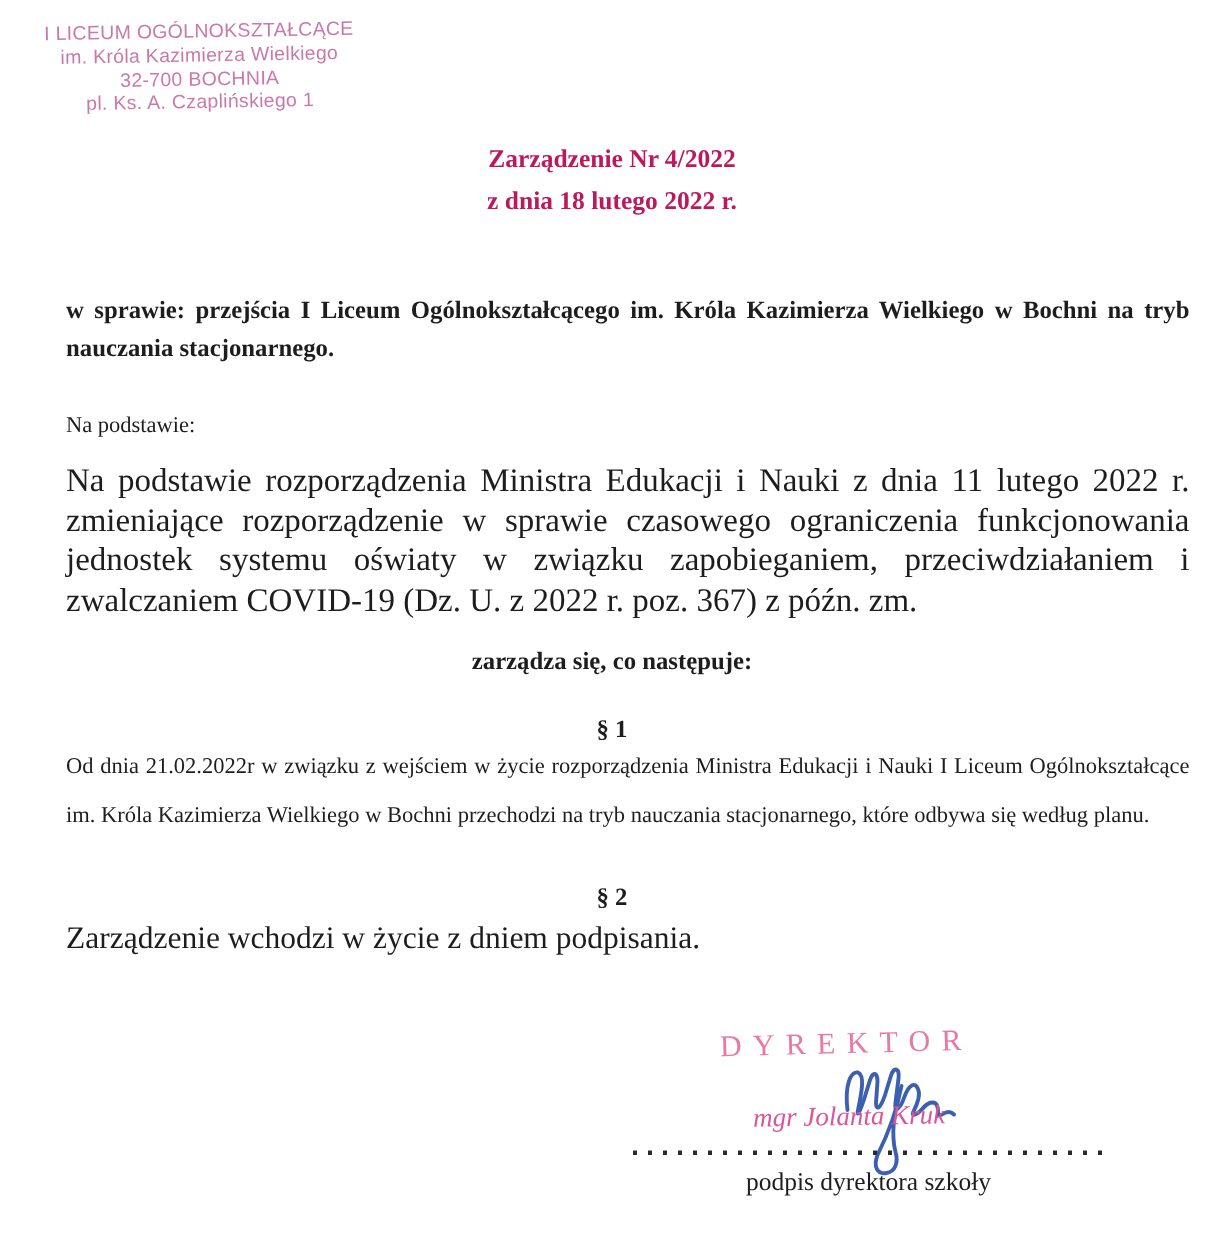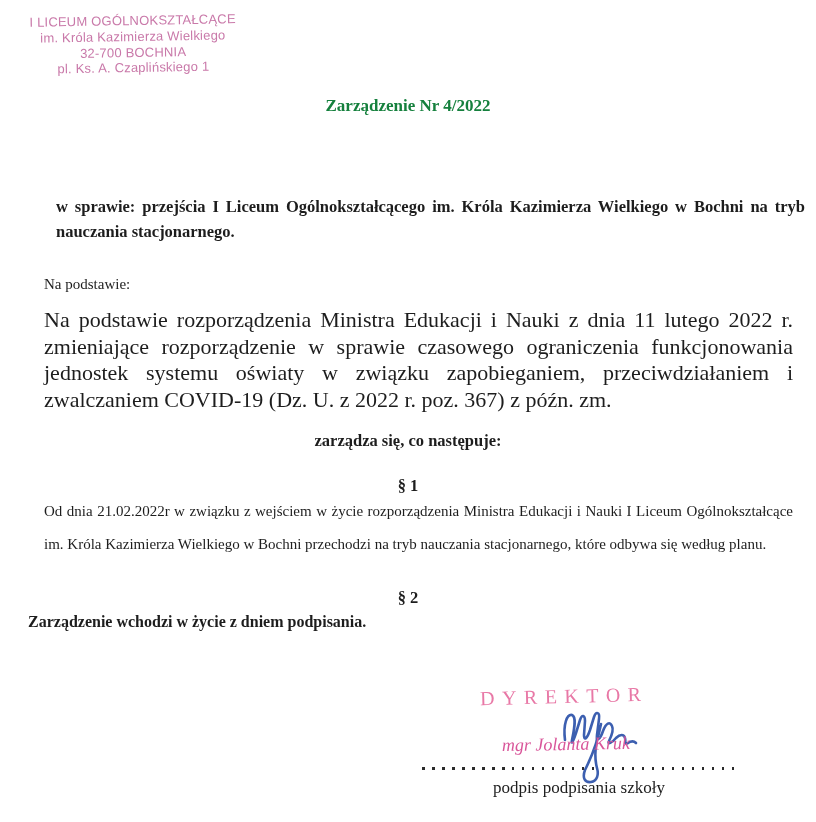--- a/index.html
+++ b/index.html
@@ -24,29 +24,28 @@
     transform:rotate(-1deg);
     opacity:0.88;
   }
 
   
   .title-block {
     top:92px; left:0; width:816px;
     text-align:center;
     font-weight:bold;
     font-size:17px; line-height:27.5px;
-    color:#15803d;
+    color:#be185d;
   }
 
   .subject {
     top:194px; left:44px; width:749px;
     font-weight:bold;
     font-size:16.5px; line-height:25px;
     text-align:justify;
-    margin-left:12px;
   }
 
   .basis-label { top:276px; left:44px; font-size:15px; }
 
   .basis-text {
     top:307px; left:44px; width:749px;
     font-size:22px; line-height:26.5px;
     text-align:justify;
   }
 
@@ -60,23 +59,22 @@
     text-align:center; font-weight:bold; font-size:16.5px;
   }
   .sec1-num { top:476px; }
   .sec1-text {
     top:495px; left:44px; width:749px;
     font-size:15px; line-height:32.5px;
     text-align:justify;
   }
   .sec2-num { top:588px; }
   .sec2-text {
-    top:613px; left:28px; width:749px;
-    font-size:16px;
-    font-weight:bold;
+    top:613px; left:44px; width:749px;
+    font-size:21px;
   }
 
   
   .sig-stamp-title {
     left:480px; top:685px;
     font-size:20px; letter-spacing:7.5px;
     color:#e878a6;
     transform:rotate(-1.5deg);
   }
   .sig-name {
@@ -100,20 +98,21 @@
 
 <div class="abs stamp-top">
   <div>I LICEUM OGÓLNOKSZTAŁCĄCE</div>
   <div>im. Króla Kazimierza Wielkiego</div>
   <div>32-700 BOCHNIA</div>
   <div>pl. Ks. A. Czaplińskiego 1</div>
 </div>
 
 <div class="abs title-block">
   <div>Zarządzenie Nr 4/2022</div>
+  <div>z dnia 18 lutego 2022 r.</div>
 </div>
 
 <div class="abs subject">w sprawie: przejścia I Liceum Ogólnokształcącego im. Króla Kazimierza Wielkiego w Bochni na tryb nauczania stacjonarnego.</div>
 
 <div class="abs basis-label">Na podstawie:</div>
 <div class="abs basis-text">Na podstawie rozporządzenia Ministra Edukacji i Nauki z dnia 11 lutego 2022 r. zmieniające rozporządzenie w sprawie czasowego ograniczenia funkcjonowania jednostek systemu oświaty w związku zapobieganiem, przeciwdziałaniem i zwalczaniem COVID-19 (Dz. U. z 2022 r. poz. 367) z późn. zm.</div>
 
 <div class="abs order-heading">zarządza się, co następuje:</div>
 
 <div class="abs sec-num sec1-num">§ 1</div>
@@ -126,13 +125,13 @@
 
 <svg class="abs sig-ink" viewBox="0 0 90 90" fill="none" stroke="#3c5fb0" stroke-width="2.6" stroke-linecap="round" stroke-linejoin="round">
   <path d="M10,40 C8,24 12,14 17,15 C22,17 19,30 17,40 C16,45 18,42 21,33 L25,20 C27,14 30,15 30,21 L29,35 C29,41 32,39 35,30 L39,17 C41,11 45,12 44,19 L42,35 C41,42 45,40 48,31 C51,23 55,21 57,26 C59,30 56,37 54,41 C52,45 57,43 61,38 C65,34 69,34 70,38 C71,42 69,45 73,43 C76,41 79,41 81,43"></path>
   <path d="M46,24 C43,40 36,58 30,70 C27,78 30,83 36,82 C42,81 44,75 42,68 C39,57 41,40 45,26"></path>
 </svg>
 
 <div class="abs sig-name">mgr Jolanta Kruk</div>
 
 <div class="abs dotted-line"></div>
 
-<div class="abs sig-caption">podpis podpisania szkoły</div>
+<div class="abs sig-caption">podpis dyrektora szkoły</div>
 
 </body></html>

